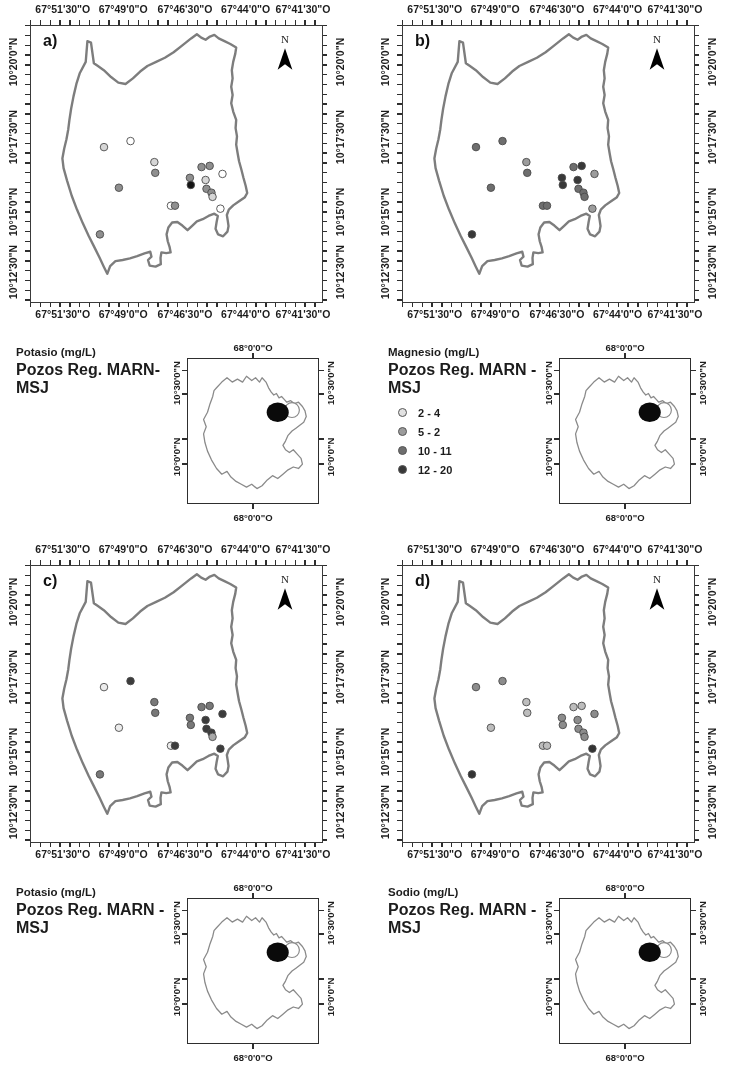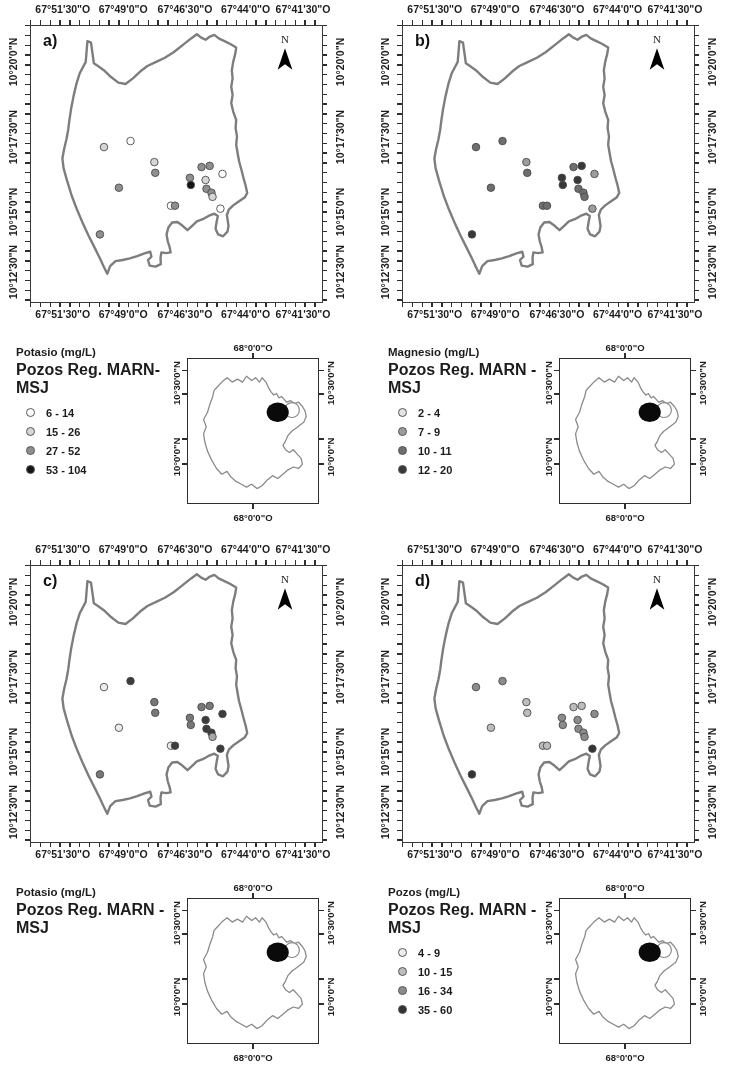--- a/index.html
+++ b/index.html
@@ -72,38 +72,20 @@
     <div class="north">
       <div class="north-n">N</div>
       <svg class="north-arrow" viewBox="0 0 22 26">
           <path d="M11 0 L20 26 L11 19.5 L2 26 Z" fill="#000"></path>
         </svg>
     </div>
   </div>
   <div class="legend">
     <div class="legend-title">Potasio (mg/L)</div>
     <div class="legend-subtitle">Pozos Reg. MARN-MSJ</div>
-    <div class="legend-rows">
-        <div class="leg-row">
-          <span class="leg-dot" style="background: rgb(255, 255, 255);"></span>
-          <span class="leg-text">6 - 14</span>
-        </div>
-        <div class="leg-row">
-          <span class="leg-dot" style="background: rgb(214, 214, 214);"></span>
-          <span class="leg-text">15 - 26</span>
-        </div>
-        <div class="leg-row">
-          <span class="leg-dot" style="background: rgb(143, 143, 143);"></span>
-          <span class="leg-text">27 - 52</span>
-        </div>
-        <div class="leg-row">
-          <span class="leg-dot" style="background: rgb(20, 20, 20);"></span>
-          <span class="leg-text">53 - 104</span>
-        </div>
-      </div>
   </div>
   <div class="inset-frame">
     <svg class="inset-svg" viewBox="0 0 132 146" preserveAspectRatio="none">
         <path d="M29.0 29.2 L34.3 23.4 L39.6 19.0 L44.9 23.4 L50.2 20.4 L55.4 23.4 L59.4 17.5 L64.7 21.9 L68.6 19.0 L72.6 23.4 L75.2 19.0 L79.2 23.4 L81.8 29.2 L84.5 33.6 L87.1 36.5 L89.8 35.0 L92.4 39.4 L95.0 38.0 L97.7 40.9 L100.3 43.8 L104.3 42.3 L108.2 45.3 L112.2 43.8 L116.2 48.2 L118.8 52.6 L120.1 58.4 L117.5 64.2 L113.5 67.2 L109.6 70.1 L105.6 73.0 L101.6 77.4 L99.0 83.2 L96.4 87.6 L99.0 92.0 L103.0 94.9 L106.9 92.0 L110.9 96.4 L114.8 100.7 L116.2 106.6 L112.2 111.0 L106.9 109.5 L101.6 112.4 L96.4 116.8 L91.1 121.2 L85.8 118.3 L80.5 122.6 L75.2 128.5 L70.0 131.4 L64.7 127.0 L59.4 129.9 L54.1 127.0 L48.8 124.1 L43.6 119.7 L39.6 113.9 L34.3 116.8 L29.0 111.0 L23.8 102.2 L19.8 93.4 L17.2 84.7 L15.8 75.9 L18.5 68.6 L15.8 61.3 L19.8 54.0 L22.4 45.3 L25.1 38.0 L26.4 32.1 Z" fill="none" stroke="#8a8a8a" stroke-width="1.3" stroke-linejoin="round"></path>
         <circle cx="105.6" cy="51.8" r="7.5" fill="#ffffff" stroke="#8a8a8a" stroke-width="1.2"></circle>
         <ellipse cx="91.1" cy="54.0" rx="11.2" ry="9.9" fill="#0a0a0a"></ellipse>
       </svg>
   </div>
 <span class="axis-label" style="left: 62.816px; top: 3px;">67°51'30"O</span>
     <span class="axis-label" style="left: 62.816px; top: 308px;">67°51'30"O</span>
@@ -179,21 +161,21 @@
   <div class="legend">
     <div class="legend-title">Magnesio (mg/L)</div>
     <div class="legend-subtitle">Pozos Reg. MARN - MSJ</div>
     <div class="legend-rows">
         <div class="leg-row">
           <span class="leg-dot" style="background: rgb(226, 226, 226);"></span>
           <span class="leg-text">2 - 4</span>
         </div>
         <div class="leg-row">
           <span class="leg-dot" style="background: rgb(156, 156, 156);"></span>
-          <span class="leg-text">7 - 9</span>
+          <span class="leg-text">5 - 2</span>
         </div>
         <div class="leg-row">
           <span class="leg-dot" style="background: rgb(110, 110, 110);"></span>
           <span class="leg-text">10 - 11</span>
         </div>
         <div class="leg-row">
           <span class="leg-dot" style="background: rgb(56, 56, 56);"></span>
           <span class="leg-text">12 - 20</span>
         </div>
       </div>
@@ -352,40 +334,22 @@
       </svg>
     <div class="panel-letter">d)</div>
     <div class="north">
       <div class="north-n">N</div>
       <svg class="north-arrow" viewBox="0 0 22 26">
           <path d="M11 0 L20 26 L11 19.5 L2 26 Z" fill="#000"></path>
         </svg>
     </div>
   </div>
   <div class="legend">
-    <div class="legend-title">Pozos (mg/L)</div>
+    <div class="legend-title">Sodio (mg/L)</div>
     <div class="legend-subtitle">Pozos Reg. MARN -MSJ</div>
-    <div class="legend-rows">
-        <div class="leg-row">
-          <span class="leg-dot" style="background: rgb(237, 237, 237);"></span>
-          <span class="leg-text">4 - 9</span>
-        </div>
-        <div class="leg-row">
-          <span class="leg-dot" style="background: rgb(189, 189, 189);"></span>
-          <span class="leg-text">10 - 15</span>
-        </div>
-        <div class="leg-row">
-          <span class="leg-dot" style="background: rgb(140, 140, 140);"></span>
-          <span class="leg-text">16 - 34</span>
-        </div>
-        <div class="leg-row">
-          <span class="leg-dot" style="background: rgb(51, 51, 51);"></span>
-          <span class="leg-text">35 - 60</span>
-        </div>
-      </div>
   </div>
   <div class="inset-frame">
     <svg class="inset-svg" viewBox="0 0 132 146" preserveAspectRatio="none">
         <path d="M29.0 29.2 L34.3 23.4 L39.6 19.0 L44.9 23.4 L50.2 20.4 L55.4 23.4 L59.4 17.5 L64.7 21.9 L68.6 19.0 L72.6 23.4 L75.2 19.0 L79.2 23.4 L81.8 29.2 L84.5 33.6 L87.1 36.5 L89.8 35.0 L92.4 39.4 L95.0 38.0 L97.7 40.9 L100.3 43.8 L104.3 42.3 L108.2 45.3 L112.2 43.8 L116.2 48.2 L118.8 52.6 L120.1 58.4 L117.5 64.2 L113.5 67.2 L109.6 70.1 L105.6 73.0 L101.6 77.4 L99.0 83.2 L96.4 87.6 L99.0 92.0 L103.0 94.9 L106.9 92.0 L110.9 96.4 L114.8 100.7 L116.2 106.6 L112.2 111.0 L106.9 109.5 L101.6 112.4 L96.4 116.8 L91.1 121.2 L85.8 118.3 L80.5 122.6 L75.2 128.5 L70.0 131.4 L64.7 127.0 L59.4 129.9 L54.1 127.0 L48.8 124.1 L43.6 119.7 L39.6 113.9 L34.3 116.8 L29.0 111.0 L23.8 102.2 L19.8 93.4 L17.2 84.7 L15.8 75.9 L18.5 68.6 L15.8 61.3 L19.8 54.0 L22.4 45.3 L25.1 38.0 L26.4 32.1 Z" fill="none" stroke="#8a8a8a" stroke-width="1.3" stroke-linejoin="round"></path>
         <circle cx="105.6" cy="51.8" r="7.5" fill="#ffffff" stroke="#8a8a8a" stroke-width="1.2"></circle>
         <ellipse cx="91.1" cy="54.0" rx="11.2" ry="9.9" fill="#0a0a0a"></ellipse>
       </svg>
   </div>
 <span class="axis-label" style="left: 62.816px; top: 3px;">67°51'30"O</span>
     <span class="axis-label" style="left: 62.816px; top: 308px;">67°51'30"O</span>

